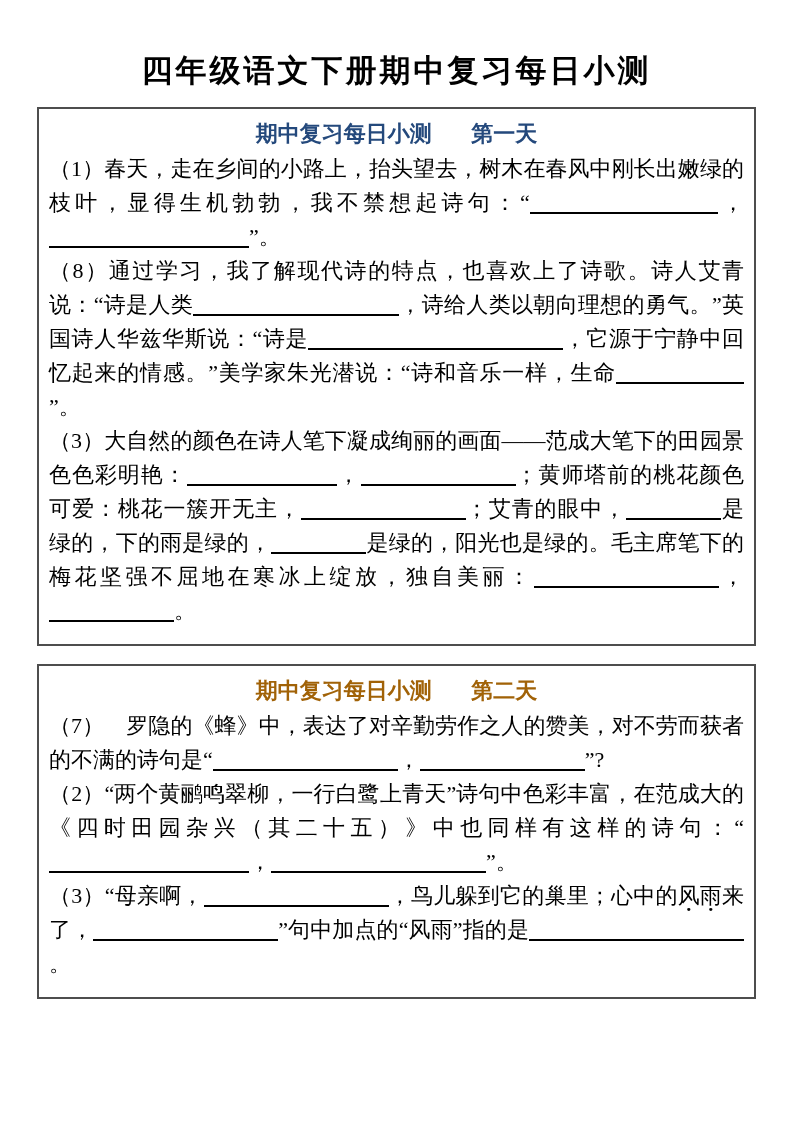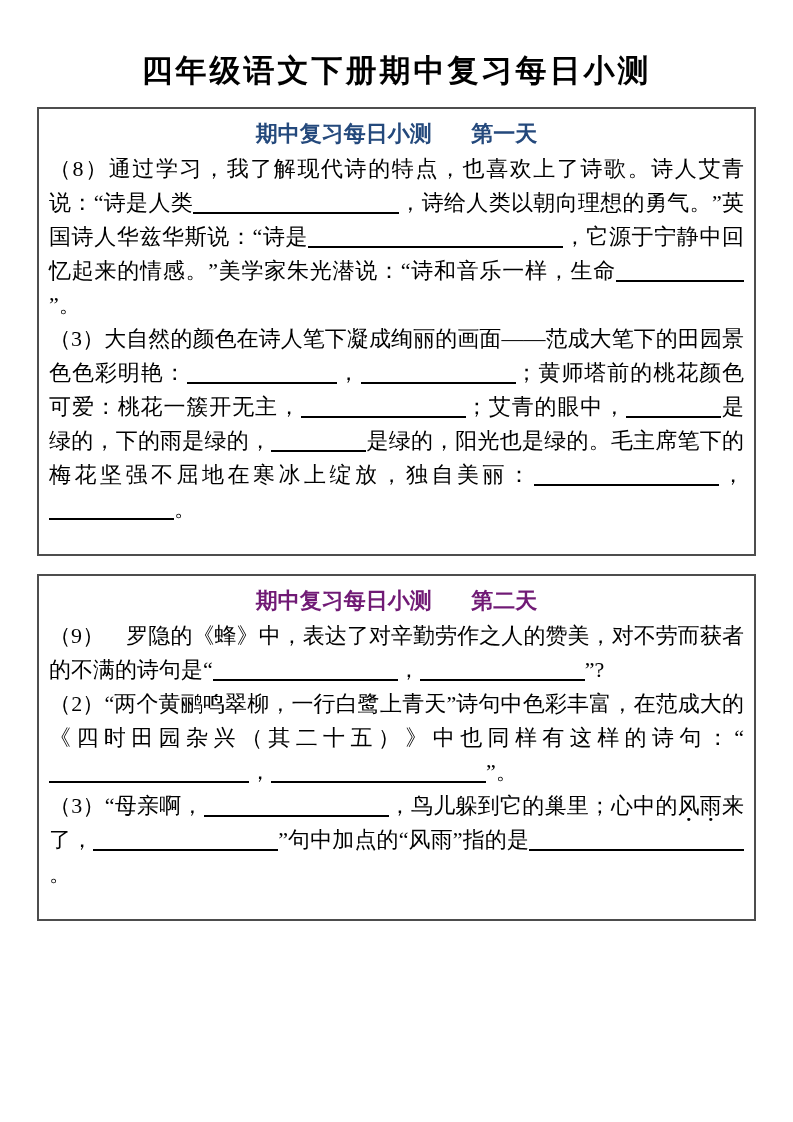--- a/index.html
+++ b/index.html
@@ -23,21 +23,21 @@
     margin: 7px 0 16px 0;
     text-align: center;
     font-size: 31px;
     font-weight: bold;
     letter-spacing: 3px;
     line-height: 1.3;
   }
   .day-box {
     box-sizing: border-box;
     border: 2px solid #4d4d4d;
-    padding: 7px 10px 28px 10px;
+    padding: 7px 10px 16px 10px;
     margin-bottom: 18px;
     background: #ffffff;
   }
   .day-heading {
     text-align: center;
     color: #24497c;
     font-weight: bold;
     font-size: 22px;
     line-height: 36px;
   }
@@ -71,23 +71,24 @@
   }
 </style>
 </head>
 <body>
 
 <div class="page">
   <h1 class="title">四年级语文下册期中复习每日小测</h1>
   <div id="sections">
       <section class="day-box" style="border-color: rgb(77, 77, 77);">
         <div class="day-heading" style="color: rgb(36, 73, 124);"><span class="h-part">期中复习每日小测</span><span class="h-part h-day">第一天</span></div>
+        <p class="question"><span class="qtext">（1）春天，走在乡间的小路上，抬头望去，树木在春风中刚长出嫩绿的枝叶，显得生机勃勃，我不禁想起诗句：“</span><span class="blank" style="width: 188px;"></span><span class="qtext">，</span><span class="blank" style="width: 200px;"></span><span class="qtext">”。</span></p>
         <p class="question"><span class="qtext">（8）通过学习，我了解现代诗的特点，也喜欢上了诗歌。诗人艾青说：“诗是人类</span><span class="blank" style="width: 206px;"></span><span class="qtext">，诗给人类以朝向理想的勇气。”英国诗人华兹华斯说：“诗是</span><span class="blank" style="width: 255px;"></span><span class="qtext">，它源于宁静中回忆起来的情感。”美学家朱光潜说：“诗和音乐一样，生命</span><span class="blank" style="width: 128px;"></span><span class="qtext">”。</span></p>
         <p class="question"><span class="qtext">（3）大自然的颜色在诗人笔下凝成绚丽的画面——范成大笔下的田园景色色彩明艳：</span><span class="blank" style="width: 150px;"></span><span class="qtext">，</span><span class="blank" style="width: 155px;"></span><span class="qtext">；黄师塔前的桃花颜色可爱：桃花一簇开无主，</span><span class="blank" style="width: 165px;"></span><span class="qtext">；艾青的眼中，</span><span class="blank" style="width: 95px;"></span><span class="qtext">是绿的，下的雨是绿的，</span><span class="blank" style="width: 95px;"></span><span class="qtext">是绿的，阳光也是绿的。毛主席笔下的梅花坚强不屈地在寒冰上绽放，独自美丽：</span><span class="blank" style="width: 185px;"></span><span class="qtext">，</span><span class="blank" style="width: 125px;"></span><span class="qtext">。</span></p>
       </section>
       <section class="day-box" style="border-color: rgb(77, 77, 77);">
-        <div class="day-heading" style="color: #701a75;"><span class="h-part">期中复习每日小测</span><span class="h-part h-day">第二天</span></div>
-        <p class="question"><span class="qtext">（9）　罗隐的《蜂》中，表达了对辛勤劳作之人的赞美，对不劳而获者的不满的诗句是“</span><span class="blank" style="width: 185px;"></span><span class="qtext">，</span><span class="blank" style="width: 165px;"></span><span class="qtext">”?</span></p>
+        <div class="day-heading" style="color: #a16207;"><span class="h-part">期中复习每日小测</span><span class="h-part h-day">第二天</span></div>
+        <p class="question"><span class="qtext">（7）　罗隐的《蜂》中，表达了对辛勤劳作之人的赞美，对不劳而获者的不满的诗句是“</span><span class="blank" style="width: 185px;"></span><span class="qtext">，</span><span class="blank" style="width: 165px;"></span><span class="qtext">”?</span></p>
         <p class="question"><span class="qtext">（2）“两个黄鹂鸣翠柳，一行白鹭上青天”诗句中色彩丰富，在范成大的《四时田园杂兴（其二十五）》中也同样有这样的诗句：“</span><span class="blank" style="width: 200px;"></span><span class="qtext">，</span><span class="blank" style="width: 215px;"></span><span class="qtext">”。</span></p>
         <p class="question"><span class="qtext">（3）“母亲啊，</span><span class="blank" style="width: 185px;"></span><span class="qtext">，鸟儿躲到它的巢里；心中的</span><span class="em-text"><span class="em-char">风</span><span class="em-char">雨</span></span><span class="qtext">来了，</span><span class="blank" style="width: 185px;"></span><span class="qtext">”句中加点的“风雨”指的是</span><span class="blank" style="width: 215px;"></span><span class="qtext">。</span></p>
       </section>
     </div>
 </div>
 
 </body></html>

